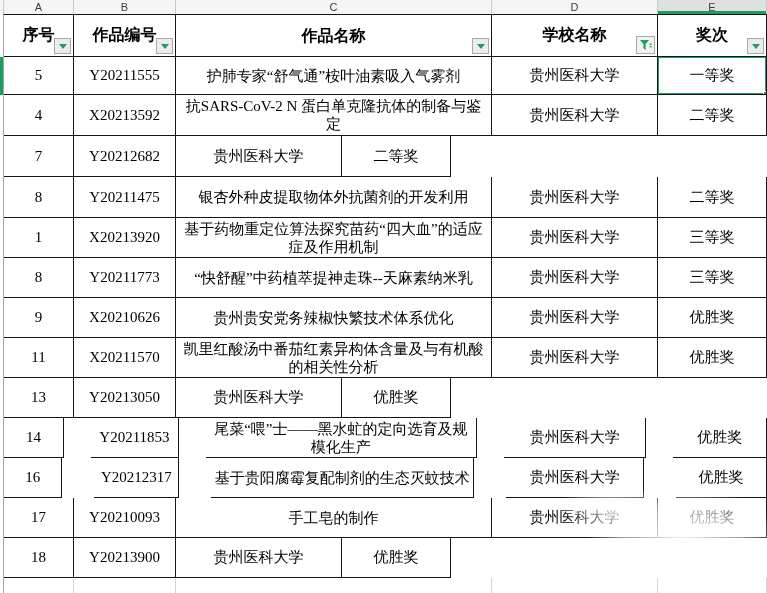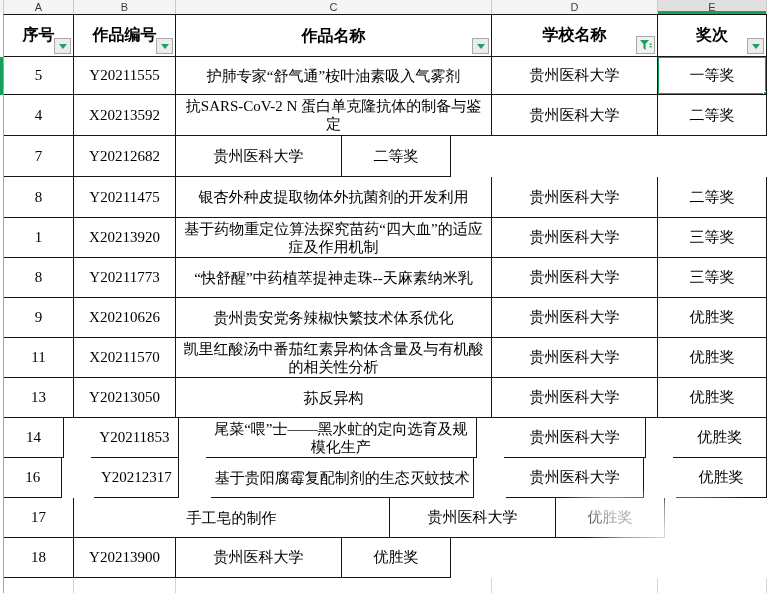--- a/index.html
+++ b/index.html
@@ -242,23 +242,20 @@
               <span>优胜奖</span>
             </div>
           </div>
           <div class="trow" style="height: 40px;">
             <div class="cell c0">
               <span>13</span>
             </div>
             <div class="cell c1">
               <span>Y20213050</span>
             </div>
-            <div class="cell c2">
-              <span>荪反异构</span>
-            </div>
             <div class="cell c3">
               <span>贵州医科大学</span>
             </div>
             <div class="cell c4">
               <span>优胜奖</span>
             </div>
           </div>
           <div class="trow" style="height: 40px; gap: 27px;">
             <div class="cell c0">
               <span>14</span>
@@ -289,20 +286,23 @@
             <div class="cell c3">
               <span>贵州医科大学</span>
             </div>
             <div class="cell c4">
               <span>优胜奖</span>
             </div>
           </div>
           <div class="trow" style="height: 40px;">
             <div class="cell c0">
               <span>17</span>
+            </div>
+            <div class="cell c1">
+              <span>Y20210093</span>
             </div>
             <div class="cell c2">
               <span>手工皂的制作</span>
             </div>
             <div class="cell c3">
               <span>贵州医科大学</span>
             </div>
             <div class="cell c4">
               <span>优胜奖</span>
             </div>

